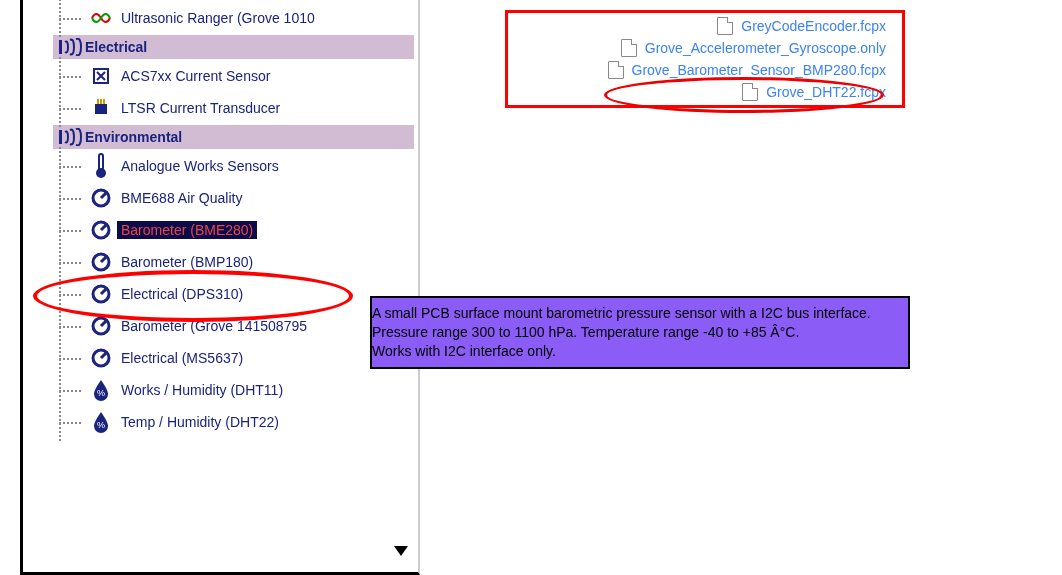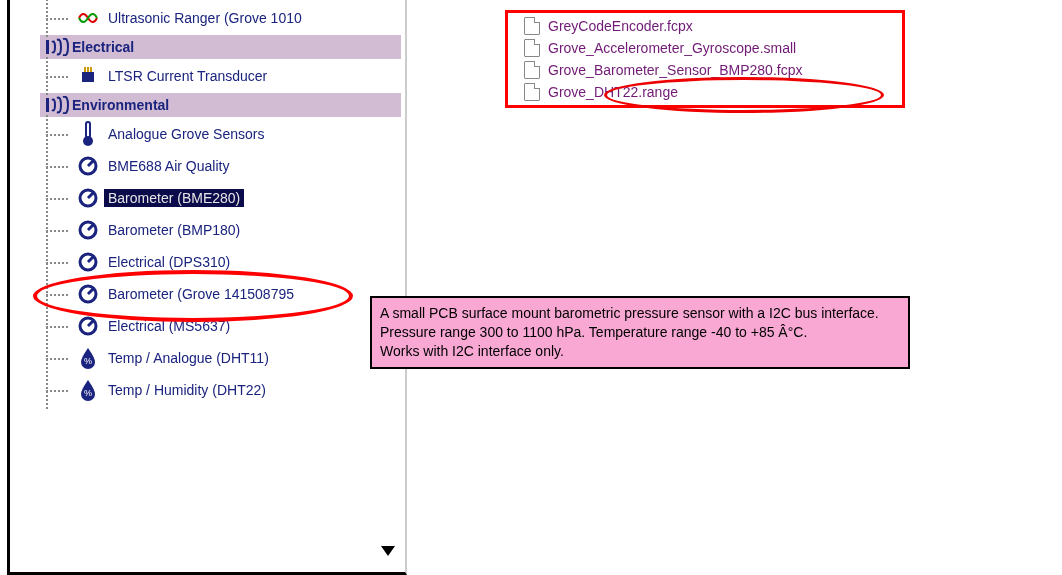--- a/index.html
+++ b/index.html
@@ -8,21 +8,21 @@
     font-family: "Segoe UI", Tahoma, Arial, sans-serif;
     font-size: 14px;
     background: #fff;
     width: 1062px;
     height: 575px;
     position: relative;
     overflow: hidden;
   }
   .tree-panel {
     position: absolute;
-    left: 7px;
+    left: 20px;
     top: 0;
     width: 400px;
     height: 575px;
     border-left: 3px solid #000;
     border-right: 2px solid #ccc;
     border-bottom: 3px solid #000;
     background: #fff;
   }
   .tree-content {
     padding: 2px 4px 2px 0;
@@ -83,36 +83,37 @@
     justify-content: center;
     margin-right: 4px;
     flex: 0 0 24px;
   }
   .item-label {
     padding: 1px 4px;
     white-space: nowrap;
   }
   .item-label.selected {
     background: #0b0b4b;
-    color: #e5e5e5;
+    color: #ef4444;
   }
   .file-box {
     position: absolute;
     left: 505px;
     top: 10px;
     width: 400px;
     border: 3px solid #f00;
     background: #fff;
     padding: 2px 4px;
   }
   .file-row {
     display: flex;
     align-items: center;
     padding: 2px 12px;
-    color: #701a75;
+    color: #3b82f6;
+    justify-content: flex-end;
   }
   .file-icon {
     width: 16px;
     height: 18px;
     border: 1px solid #888;
     border-radius: 1px;
     margin-right: 8px;
     flex: 0 0 16px;
     position: relative;
   }
@@ -125,23 +126,23 @@
     height: 5px;
     background: #fff;
     border-left: 1px solid #888;
     border-bottom: 1px solid #888;
   }
   .tooltip-box {
     position: absolute;
     left: 370px;
     top: 296px;
     width: 540px;
-    background: #f9a8d4;
+    background: #8b5cf6;
     border: 2px solid #000;
-    padding: 6px 8px;
+    padding: 6px 0;
     font-size: 14px;
     color: #000;
     line-height: 1.35;
   }
   .red-oval-tree {
     position: absolute;
     left: 33px;
     top: 270px;
     width: 320px;
     height: 52px;
@@ -192,20 +193,30 @@
         <svg width="26" height="18">
             <rect x="1" y="2" width="3" height="14" fill="#1a237e"></rect>
             <path d="M7 4 Q10 2 10 9 Q10 16 7 14" stroke="#1a237e" stroke-width="2" fill="none"></path>
             <path d="M12 2 Q16 0 16 9 Q16 18 12 16" stroke="#1a237e" stroke-width="2" fill="none"></path>
             <path d="M18 1 Q23 -1 23 9 Q23 19 18 17" stroke="#1a237e" stroke-width="2" fill="none"></path>
           </svg>
       </span>
       <span>Electrical</span>
     </div>
 
+    <div class="tree-item">
+      <div class="connector"></div>
+      <span class="item-icon">
+        <svg width="20" height="20">
+            <rect x="3" y="3" width="14" height="14" stroke="#1a237e" stroke-width="2" fill="none"></rect>
+            <path d="M6 6 L14 14 M14 6 L6 14" stroke="#1a237e" stroke-width="2"></path>
+          </svg>
+      </span>
+      <span class="item-label">ACS7xx Current Sensor</span>
+    </div>
 
     <div class="tree-item">
       <div class="connector"></div>
       <span class="item-icon">
         <svg width="20" height="20">
             <rect x="4" y="6" width="12" height="10" fill="#1a237e"></rect>
             <line x1="7" y1="6" x2="7" y2="1" stroke="#c90" stroke-width="2"></line>
             <line x1="10" y1="6" x2="10" y2="1" stroke="#c90" stroke-width="2"></line>
             <line x1="13" y1="6" x2="13" y2="1" stroke="#c90" stroke-width="2"></line>
           </svg>
@@ -226,21 +237,21 @@
     </div>
 
     <div class="tree-item">
       <div class="connector"></div>
       <span class="item-icon">
         <svg width="16" height="26">
             <rect x="6" y="1" width="4" height="16" rx="2" stroke="#1a237e" stroke-width="2" fill="none"></rect>
             <circle cx="8" cy="20" r="5" fill="#1a237e"></circle>
           </svg>
       </span>
-      <span class="item-label">Analogue Grove Sensors</span>
+      <span class="item-label">Analogue Works Sensors</span>
     </div>
 
     <div class="tree-item">
       <div class="connector"></div>
       <span class="item-icon">
         <svg width="22" height="22">
             <circle cx="11" cy="11" r="8" stroke="#1a237e" stroke-width="3" fill="none"></circle>
             <line x1="11" y1="11" x2="16" y2="6" stroke="#1a237e" stroke-width="3"></line>
           </svg>
       </span>
@@ -303,21 +314,21 @@
     </div>
 
     <div class="tree-item">
       <div class="connector"></div>
       <span class="item-icon">
         <svg width="20" height="24">
             <path d="M10 2 Q3 12 3 16 A7 7 0 0 0 17 16 Q17 12 10 2" fill="#1a237e"></path>
             <text x="10" y="18" font-size="9" fill="#fff" text-anchor="middle">%</text>
           </svg>
       </span>
-      <span class="item-label">Temp / Analogue (DHT11)</span>
+      <span class="item-label">Works / Humidity (DHT11)</span>
     </div>
 
     <div class="tree-item">
       <div class="connector"></div>
       <span class="item-icon">
         <svg width="20" height="24">
             <path d="M10 2 Q3 12 3 16 A7 7 0 0 0 17 16 Q17 12 10 2" fill="#1a237e"></path>
             <text x="10" y="18" font-size="9" fill="#fff" text-anchor="middle">%</text>
           </svg>
       </span>
@@ -328,29 +339,29 @@
   <div class="more-arrow"></div>
 </div>
 
 <div class="file-box">
   <div class="file-row">
     <span class="file-icon"></span>
     <span>GreyCodeEncoder.fcpx</span>
   </div>
   <div class="file-row">
     <span class="file-icon"></span>
-    <span>Grove_Accelerometer_Gyroscope.small</span>
+    <span>Grove_Accelerometer_Gyroscope.only</span>
   </div>
   <div class="file-row">
     <span class="file-icon"></span>
     <span>Grove_Barometer_Sensor_BMP280.fcpx</span>
   </div>
   <div class="file-row">
     <span class="file-icon"></span>
-    <span>Grove_DHT22.range</span>
+    <span>Grove_DHT22.fcpx</span>
   </div>
 </div>
 
 <div class="tooltip-box">
   <div>A small PCB surface mount barometric pressure sensor with a I2C bus interface.</div>
   <div>Pressure range 300 to 1100 hPa. Temperature range -40 to +85 Â°C.</div>
   <div>Works with I2C interface only.</div>
 </div>
 
 <div class="red-oval-tree"></div>

